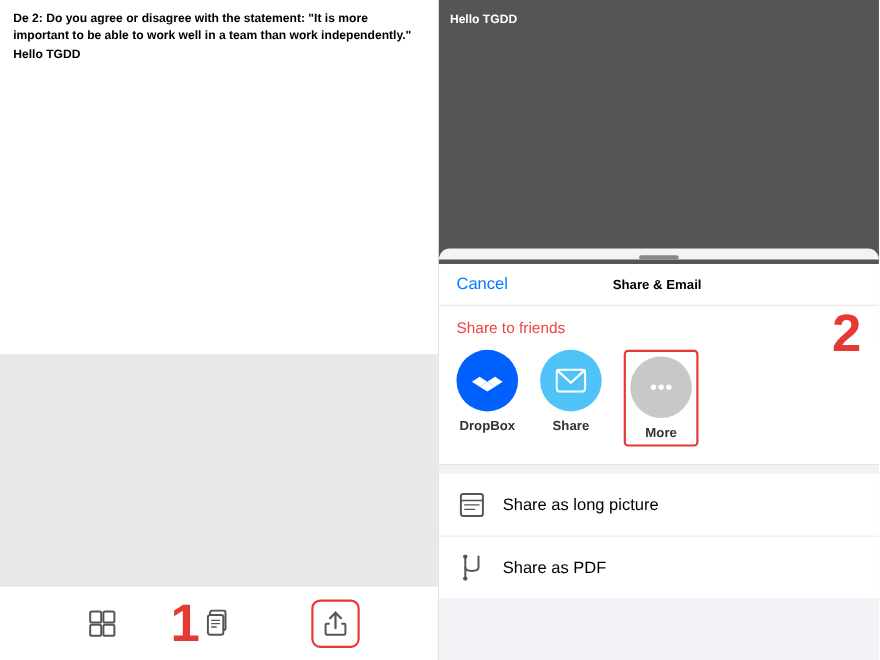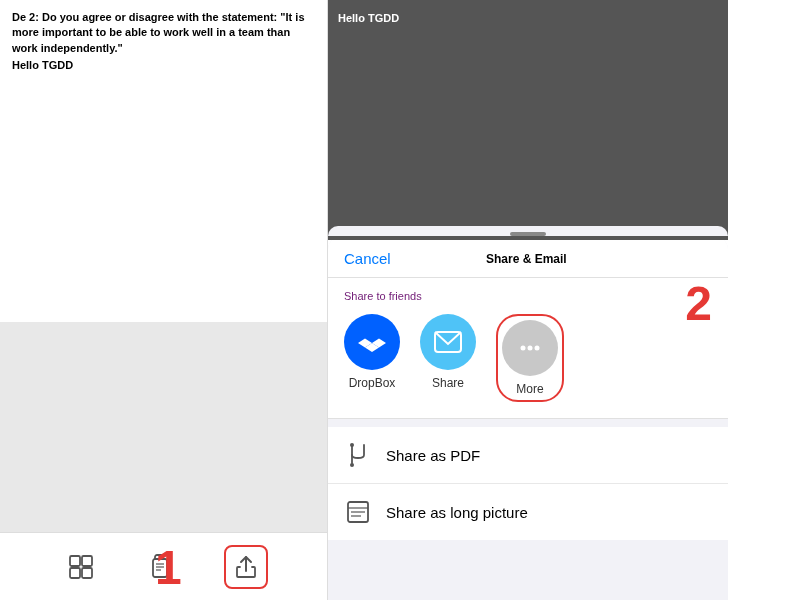--- a/index.html
+++ b/index.html
@@ -6,21 +6,21 @@
     body {
       width: 800px;
       height: 600px;
       overflow: hidden;
       display: flex;
       font-family: -apple-system, BlinkMacSystemFont, 'Helvetica Neue', Arial, sans-serif;
     }
 
     
     .left-panel {
-      width: 328px;
+      width: 399px;
       height: 600px;
       background: #fff;
       display: flex;
       flex-direction: column;
       border-right: 1px solid #ddd;
       position: relative;
     }
 
     .left-doc-area {
       flex: 1;
@@ -157,22 +157,22 @@
       color: #000;
     }
 
     .sheet-body {
       flex: 1;
       padding: 0;
     }
 
     .share-to-friends {
       padding: 12px 16px 4px;
-      font-size: 11px;
-      color: #701a75;
+      font-size: 14px;
+      color: #ef4444;
     }
 
     .share-icons-row {
       display: flex;
       flex-direction: row;
       padding: 8px 16px 16px;
       gap: 20px;
       align-items: flex-start;
       background: #fff;
     }
@@ -193,28 +193,29 @@
       justify-content: center;
       cursor: pointer;
     }
 
     .dropbox-bg { background: #0061ff; }
     .mail-bg { background: #4fc3f7; }
     .more-bg { background: #c8c8c8; }
 
     .more-highlighted {
       border: 2px solid #e53935;
-      border-radius: 22px;
+      border-radius: 4px;
       padding: 4px;
     }
 
     .share-icon-label {
       font-size: 12px;
       color: #333;
       text-align: left;
+      font-weight: bold;
     }
 
     .sheet-divider {
       height: 1px;
       background: #e0e0e0;
       margin: 0 0 0 0;
     }
 
     .sheet-action-row {
       display: flex;
@@ -357,37 +358,37 @@
 
         </div>
       </div>
 
       <div class="sheet-divider"></div>
       <div style="height:8px; background:#f2f2f7;"></div>
 
       <div class="sheet-action-row">
         <div class="action-icon">
           <svg width="24" height="24" viewBox="0 0 24 24">
+            <rect x="2" y="2" width="20" height="20" rx="2" fill="none" stroke="#555" stroke-width="1.8"></rect>
+            <line x1="2" y1="8" x2="22" y2="8" stroke="#555" stroke-width="1.2"></line>
+            <line x1="5" y1="12" x2="19" y2="12" stroke="#555" stroke-width="1.2"></line>
+            <line x1="5" y1="16" x2="15" y2="16" stroke="#555" stroke-width="1.2"></line>
+          </svg>
+        </div>
+        <span class="action-label">Share as long picture</span>
+      </div>
+
+      <div class="sheet-action-row">
+        <div class="action-icon">
+          <svg width="24" height="24" viewBox="0 0 24 24">
             <path d="M6 2 L6 12 M6 12 C6 16 18 16 18 12 L18 2" fill="none" stroke="#555" stroke-width="1.8" stroke-linecap="round"></path>
             <circle cx="6" cy="2" r="2" fill="#555"></circle>
             <circle cx="6" cy="22" r="2" fill="#555"></circle>
             <line x1="6" y1="20" x2="6" y2="12" stroke="#555" stroke-width="1.8" stroke-linecap="round"></line>
           </svg>
         </div>
         <span class="action-label">Share as PDF</span>
       </div>
-
-      <div class="sheet-action-row">
-        <div class="action-icon">
-          <svg width="24" height="24" viewBox="0 0 24 24">
-            <rect x="2" y="2" width="20" height="20" rx="2" fill="none" stroke="#555" stroke-width="1.8"></rect>
-            <line x1="2" y1="8" x2="22" y2="8" stroke="#555" stroke-width="1.2"></line>
-            <line x1="5" y1="12" x2="19" y2="12" stroke="#555" stroke-width="1.2"></line>
-            <line x1="5" y1="16" x2="15" y2="16" stroke="#555" stroke-width="1.2"></line>
-          </svg>
-        </div>
-        <span class="action-label">Share as long picture</span>
-      </div>
     </div>
   </div>
 
   <span class="step-badge step2">2</span>
 </div>
 
 </body></html>

